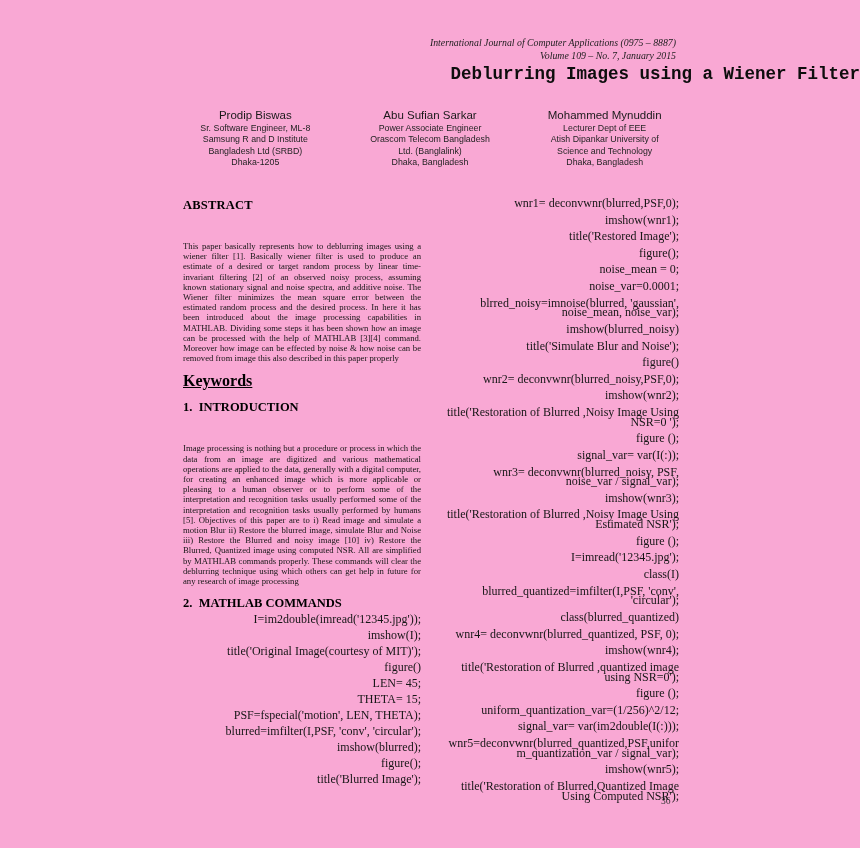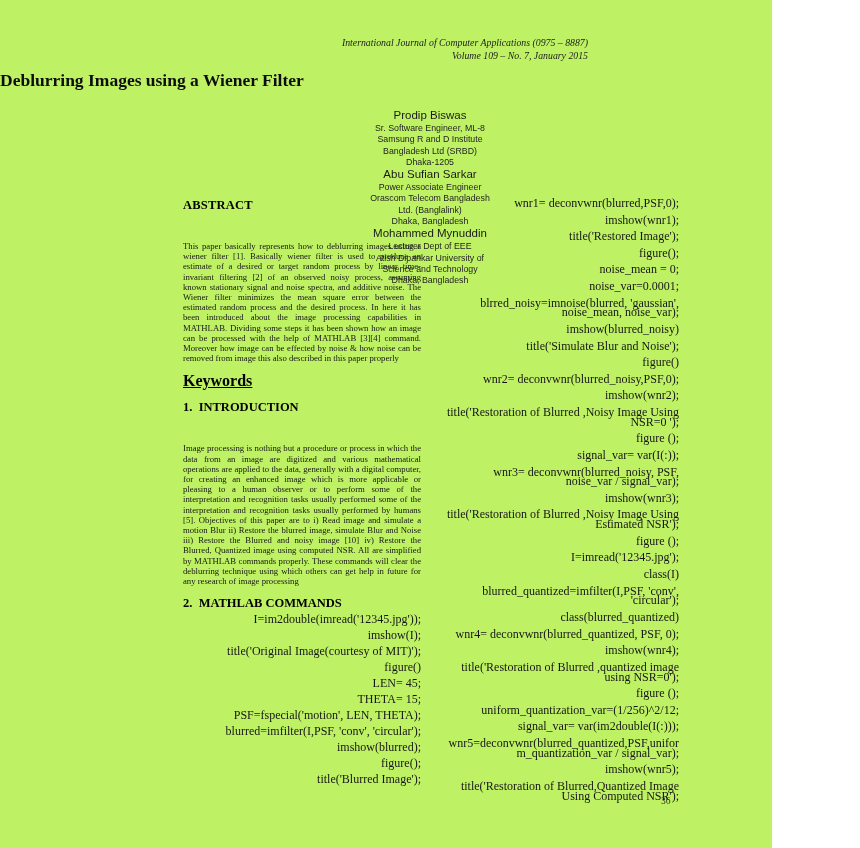--- a/index.html
+++ b/index.html
@@ -1,26 +1,26 @@
 <!DOCTYPE html>
 <html><head>
 <meta charset="utf-8">
 <style>
   * { margin:0; padding:0; box-sizing:border-box; }
   html,body { width:860px; height:848px; }
   body { background:#ffffff; }
-  .page { position:relative; width:772px; height:848px; background:#bef264; color:#141414; overflow:hidden; }
+  .page { position:relative; width:860px; height:848px; background:#f9a8d4; color:#141414; overflow:hidden; }
 
   .journal-header { position:absolute; top:37px; right:184px; text-align:right;
     font-family:"Liberation Serif",serif; font-style:italic; font-size:9.8px; line-height:12.5px; color:#1d1d1d; }
 
-  .paper-title { position:absolute; top:70px; left:0; width:100%; text-align:left;
-    font-family:Liberation Serif, serif; font-weight:bold; font-size:17.5px; color:#0d0d0d; }
+  .paper-title { position:absolute; top:64px; left:0; width:100%; text-align:right;
+    font-family:Liberation Mono, monospace; font-weight:bold; font-size:17.5px; color:#0d0d0d; }
 
-  .authors { position:absolute; top:109px; left:168px; width:524px; display:flex;flex-direction:column; }
+  .authors { position:absolute; top:109px; left:168px; width:524px; display:flex; }
   .author { flex:1; text-align:center; font-family:"Liberation Sans",sans-serif; }
   .author-name { font-size:11.5px; color:#1a1a1a; margin-bottom:2px; }
   .author-line { font-size:8.8px; line-height:11.3px; color:#242424; }
 
   .col { position:absolute; font-family:"Liberation Serif",serif; }
   .col-left  { left:183px; top:198px; width:238px; }
   .col-right { left:446px; top:199px; width:233px; }
 
   .sec { font-family:"Liberation Serif",serif; font-weight:bold; color:#000; white-space:pre-wrap; }
   .h-abstract { font-size:12.5px; margin:0 0 3px 0; letter-spacing:0.2px; }

